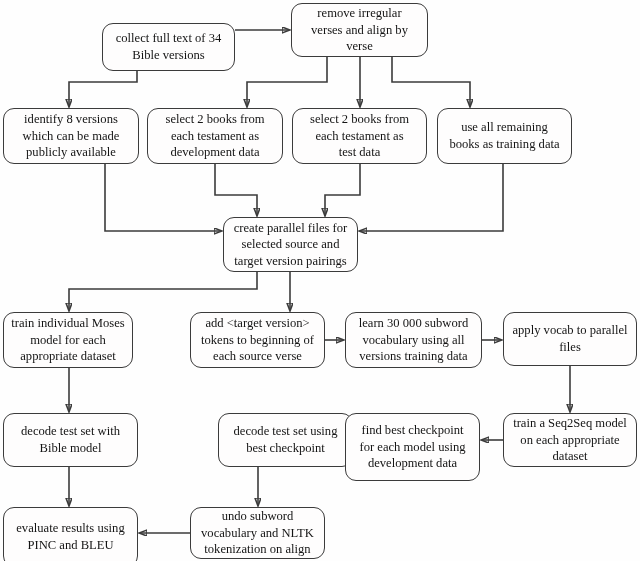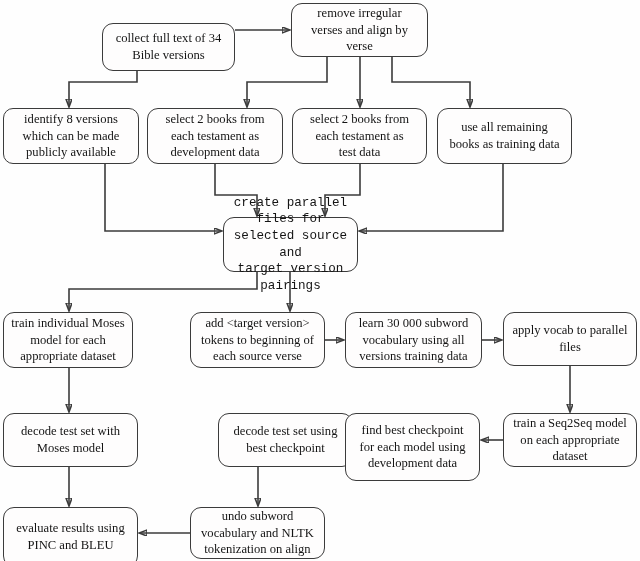--- a/index.html
+++ b/index.html
@@ -76,47 +76,47 @@
         <path d="M258,467 V505" marker-end="url(#arrow)"></path>
         <path d="M190,533 H140" marker-end="url(#arrow)"></path>
       </g>
   </svg>
   <div id="node-layer">
       <div class="node" style="left: 102px; top: 7px; width: 133px; height: 48px; margin-top: 16px;">collect full text of 34
 Bible versions</div>
       <div class="node" style="left: 291px; top: 3px; width: 137px; height: 54px;">remove irregular
 verses and align by
 verse</div>
-      <div class="node" style="left: 3px; top: 108px; width: 136px; height: 56px; border-radius: 10px;">identify 8 versions
+      <div class="node" style="left: 3px; top: 108px; width: 136px; height: 56px;">identify 8 versions
 which can be made
 publicly available</div>
       <div class="node" style="left: 147px; top: 108px; width: 136px; height: 56px;">select 2 books from
 each testament as
 development data</div>
       <div class="node" style="left: 292px; top: 108px; width: 135px; height: 56px;">select 2 books from
 each testament as
 test data</div>
       <div class="node" style="left: 437px; top: 108px; width: 135px; height: 56px;">use all remaining
 books as training data</div>
-      <div class="node" style="left: 223px; top: 217px; width: 135px; height: 55px; font-family: Liberation Mono, monospace;">create parallel files for
+      <div class="node" style="left: 223px; top: 217px; width: 135px; height: 55px;">create parallel files for
 selected source and
 target version pairings</div>
       <div class="node" style="left: 3px; top: 312px; width: 130px; height: 56px;">train individual Moses
 model for each
 appropriate dataset</div>
       <div class="node" style="left: 190px; top: 312px; width: 135px; height: 56px;">add &lt;target version&gt;
 tokens to beginning of
 each source verse</div>
       <div class="node" style="left: 345px; top: 312px; width: 137px; height: 56px;">learn 30 000 subword
 vocabulary using all
 versions training data</div>
       <div class="node" style="left: 503px; top: 312px; width: 134px; height: 54px;">apply vocab to parallel
 files</div>
       <div class="node" style="left: 3px; top: 413px; width: 135px; height: 54px;">decode test set with
-Moses model</div>
+Bible model</div>
       <div class="node" style="left: 190px; top: 413px; width: 135px; height: 54px; margin-left: 28px;">decode test set using
 best checkpoint</div>
       <div class="node" style="left: 345px; top: 413px; width: 135px; height: 68px;">find best checkpoint
 for each model using
 development data</div>
       <div class="node" style="left: 503px; top: 413px; width: 134px; height: 54px;">train a Seq2Seq model
 on each appropriate
 dataset</div>
       <div class="node" style="left: 3px; top: 507px; width: 135px; height: 60px;">evaluate results using
 PINC and BLEU</div>

